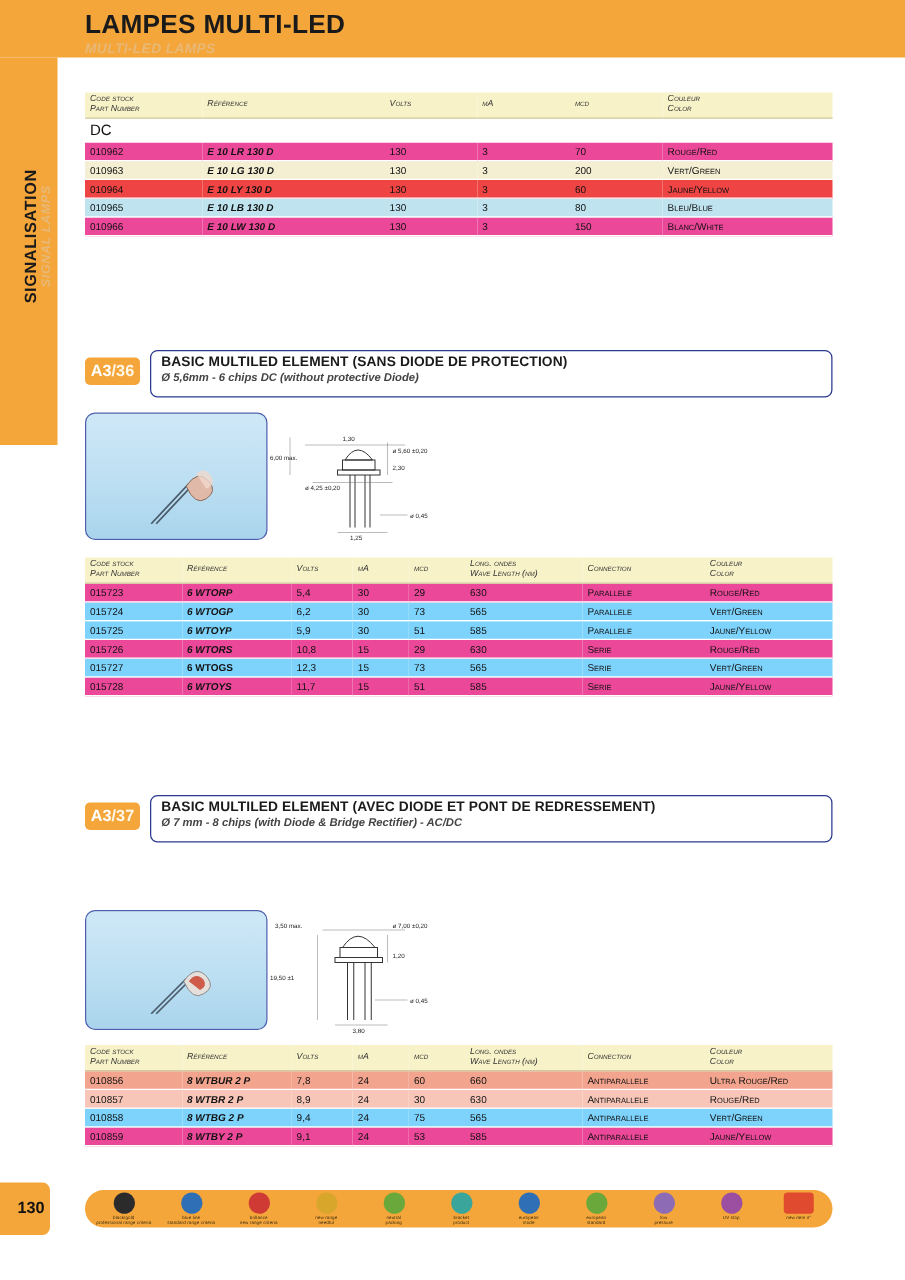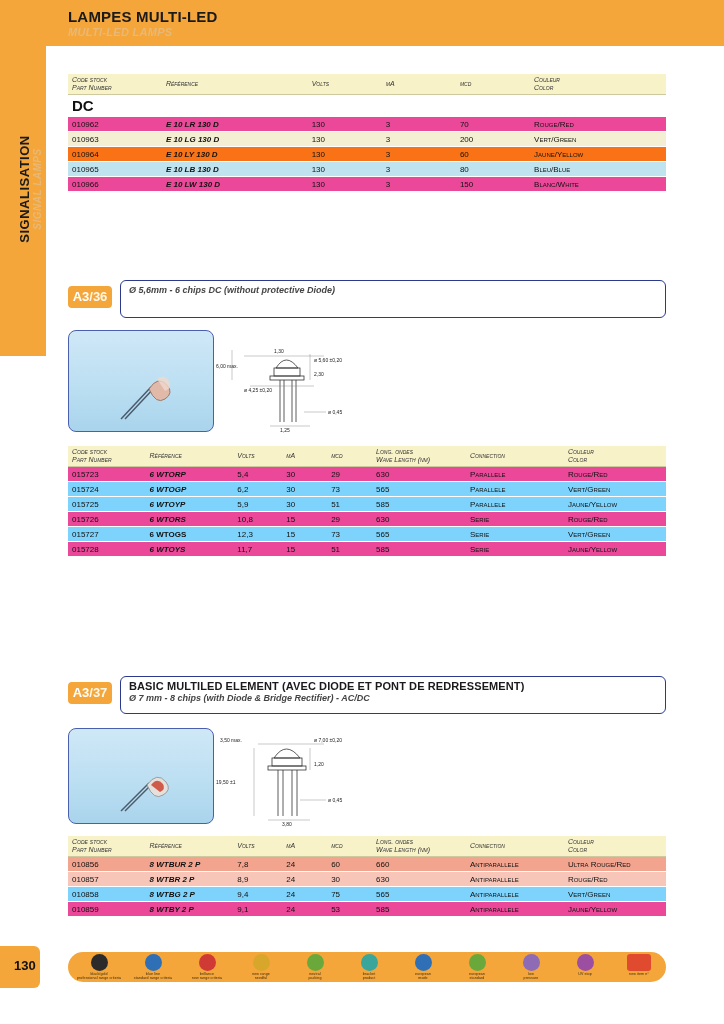--- a/index.html
+++ b/index.html
@@ -14,21 +14,21 @@
   }
   
   .top-band {
     position:absolute; left:0; top:0; width:724px; height:46px;
     background:#f4a63a;
   }
   .page-header {
     position:absolute; left:68px; top:8px; width:500px;
   }
   .page-header .title {
-    font-size: 15px; font-weight: bold; color:#1a1a1a; letter-spacing:0.2px;
+    font-size: 21px; font-weight: bold; color:#1a1a1a; letter-spacing:0.2px;
   }
   .page-header .subtitle {
     font-size: 11px; font-style: italic; color:#e8b877; font-weight:bold;
     margin-top:1px; letter-spacing:0.3px;
   }
   
   .side-tab {
     position:absolute; left:0; top:46px; width:46px; height:310px;
     background:#f4a63a;
   }
@@ -52,27 +52,27 @@
   .tbl thead th .l2 { display:block; }
   .tbl td { border-bottom:1px solid #ffffff; }
   .col-code { width:76px; }
   .col-ref  { width:118px; font-weight:bold; font-style:italic; }
   .col-num  { width:60px; }
   .col-wave { width:92px; }
   .col-conn { width:96px; }
   .col-color{ width:110px; font-variant: small-caps; }
   .r-red    { background:#ec4899; }
   .r-green  { background:#f4efd2; }
-  .r-yellow { background:#f97316; }
+  .r-yellow { background:#ef4444; }
   .r-blue   { background:#bfe4ef; }
   .r-white  { background:#ec4899; }
   .r-plain  { background:#7dd3fc; }
   .r-redish { background:#f8c6b8; }
   .r-ultra  { background:#f3a48e; }
-  .grp-label { font-weight:bold; font-size:15px; background:#ffffff;margin-top:45px; }
+  .grp-label { font-weight:normal; font-size:12px; background:#ffffff;margin-top:45px; }
   .sc { font-variant: small-caps; }
 
   
   .sect {
     position:absolute; left:68px; width:598px; height:36px;
   }
   .sect .badge {
     position:absolute; left:0; top:0; width:44px; height:22px;
     background:#f4a63a; border-radius:4px; color:#fff;
     font-weight:bold; font-size:13px; text-align:center; line-height:22px;
@@ -195,20 +195,21 @@
       <td class="sc">Blanc/White</td>
     </tr>
   </tbody>
 </table>
 
 <div class="sect" style="top:286px;">
   <div class="badge">
     <span>A3</span><span class="sub">/36</span>
   </div>
   <div class="bar">
+    <div class="h1">BASIC MULTILED ELEMENT (SANS DIODE DE PROTECTION)</div>
     <div class="h2">Ø 5,6mm - 6 chips DC (without protective Diode)</div>
   </div>
 </div>
 
 <div class="picbox" style="left:68px; top:330px; width:146px; height:102px;">
   <svg width="146" height="102" viewBox="0 0 146 102">
     <path d="M52 88 L82 56" stroke="#4a5a6a" stroke-width="1.4" fill="none"></path>
     <path d="M56 88 L86 56" stroke="#4a5a6a" stroke-width="1.4" fill="none"></path>
     <path d="M80 58 q9 -14 18 -4 q7 8 -2 14 q-9 6 -16 -10 z" fill="#e0b9a8" stroke="#8a6a5a" stroke-width="0.8"></path>
     <path d="M88 48 q7 -6 12 2 q4 7 -4 10" fill="#f0d8cc" opacity="0.8"></path>
@@ -322,21 +323,21 @@
       <td>11,7</td>
       <td>15</td>
       <td>51</td>
       <td>585</td>
       <td class="sc">Serie</td>
       <td class="sc">Jaune/Yellow</td>
     </tr>
   </tbody>
 </table>
 
-<div class="sect" style="top:682px;">
+<div class="sect" style="top:642px;">
   <div class="badge">
     <span>A3</span><span class="sub">/37</span>
   </div>
   <div class="bar">
     <div class="h1">BASIC MULTILED ELEMENT (AVEC DIODE ET PONT DE REDRESSEMENT)</div>
     <div class="h2">Ø 7 mm - 8 chips (with Diode &amp; Bridge Rectifier) - AC/DC</div>
   </div>
 </div>
 
 <div class="picbox" style="left:68px; top:728px; width:146px; height:96px;">

